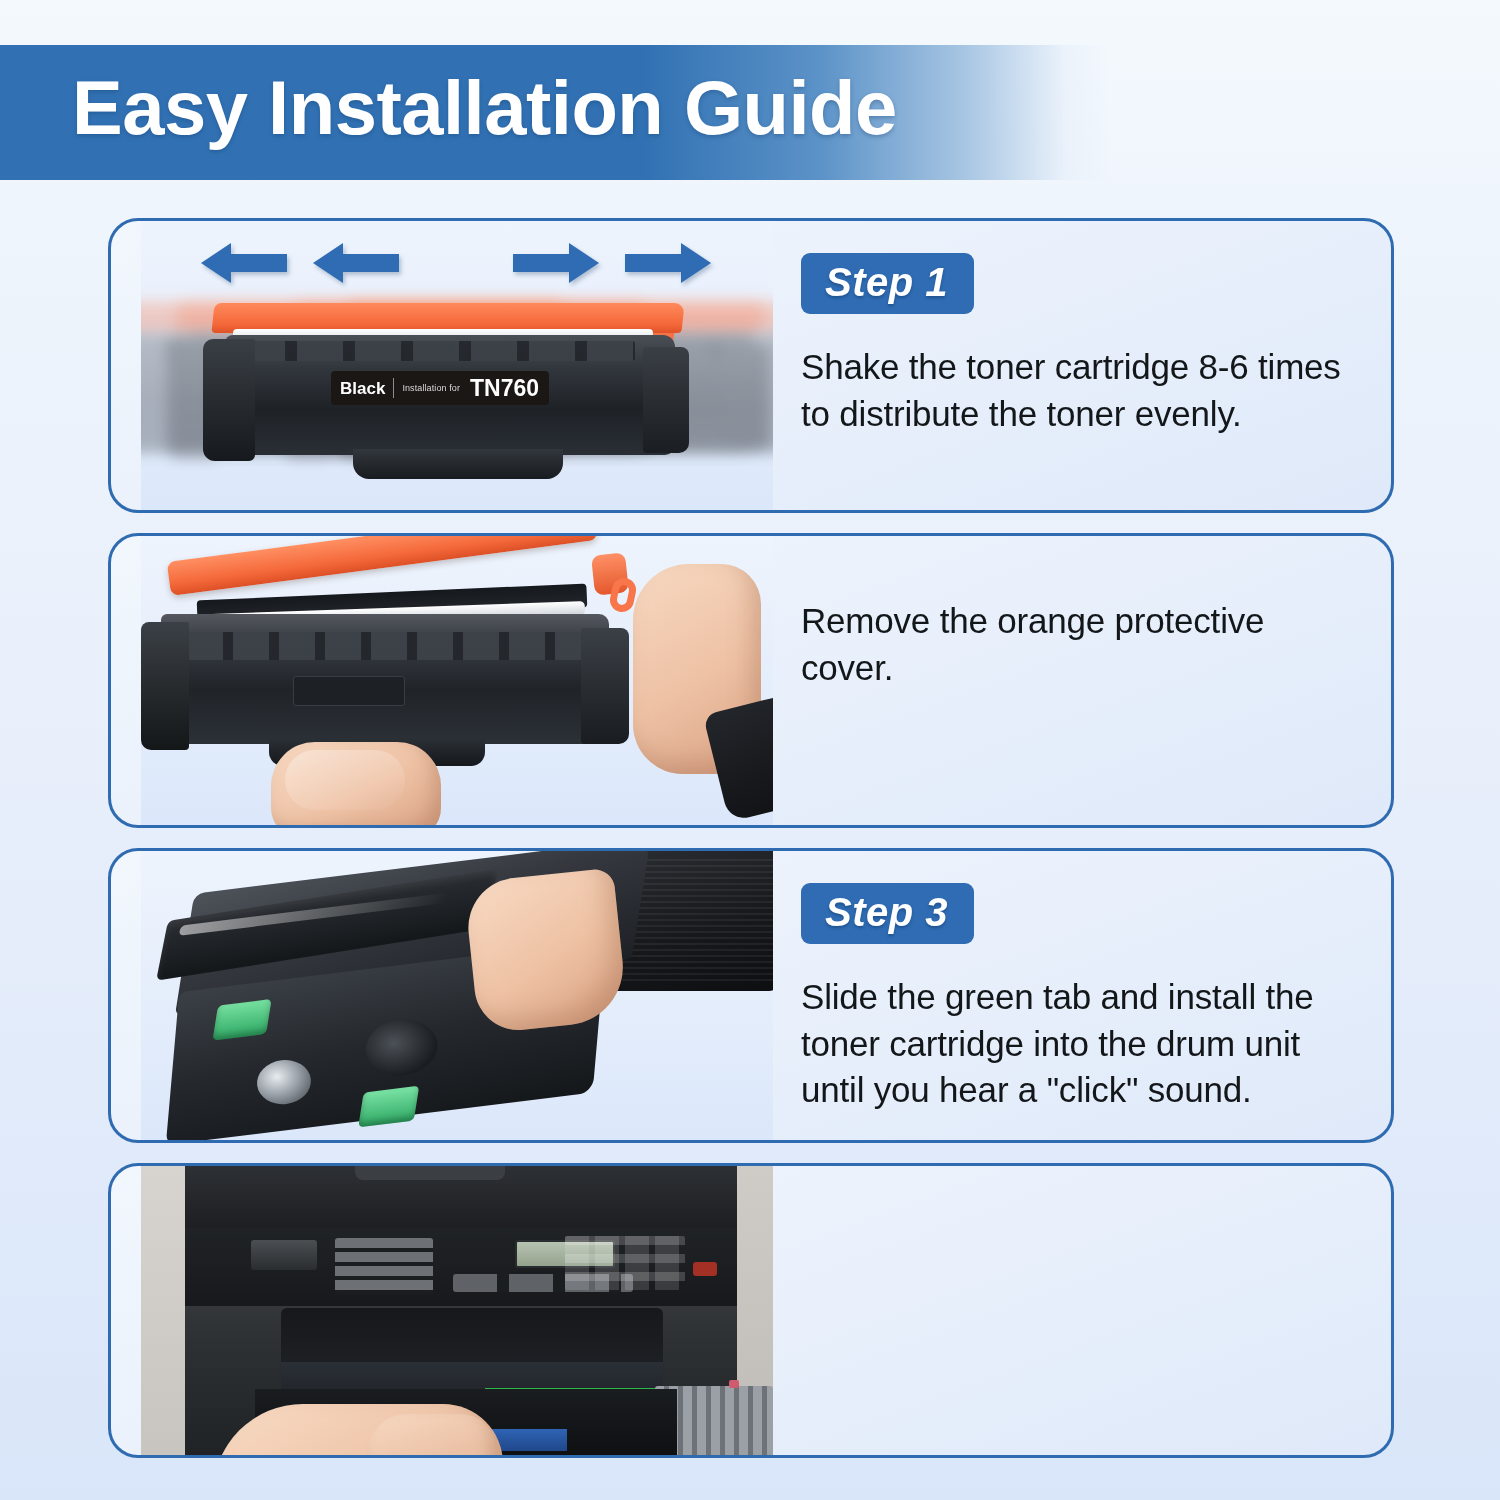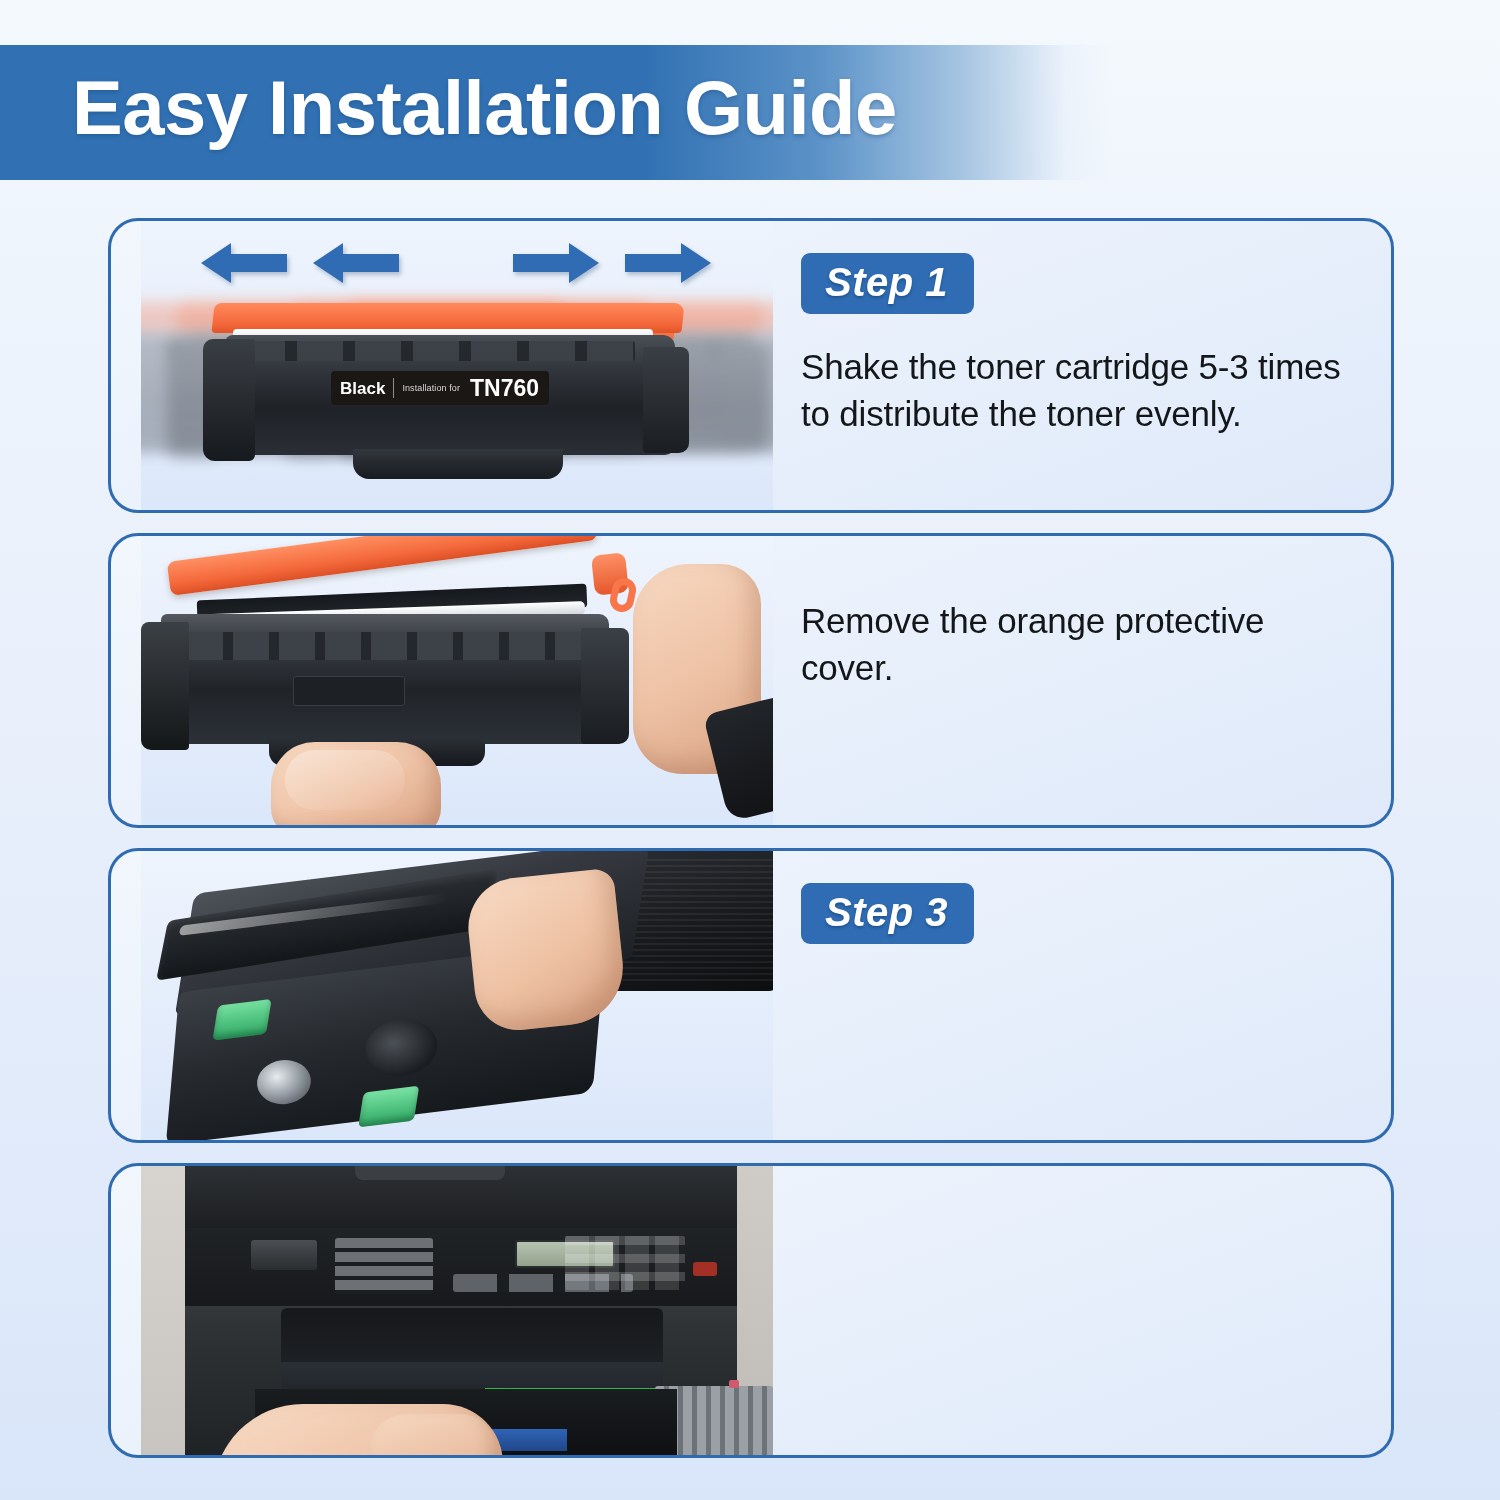--- a/index.html
+++ b/index.html
@@ -639,21 +639,21 @@
             <div class="lab-div"></div>
             <div class="lab-repl">Installation for</div>
             <div class="lab-model">TN760</div>
           </div>
         </div>
       </div>
     </div>
 
     <div class="text-col">
       <div class="step-badge">Step 1</div>
-      <div class="step-desc">Shake the toner cartridge 5-3 times to distribute the toner evenly.</div>
+      <div class="step-desc">Shake the toner cartridge 8-6 times to distribute the toner evenly.</div>
     </div>
   </div>
 
   <div class="step-card">
     <div class="photo">
       <div class="photo-frame"></div>
       <div class="s2">
         <div class="s2-hand-upper hand"></div>
         <div class="s2-sleeve"></div>
         <div class="s2-cover"></div>
@@ -690,20 +690,21 @@
           <div class="s3-wheel"></div>
           <div class="s3-tab-a"></div>
           <div class="s3-tab-b"></div>
         </div>
         <div class="s3-hand"></div>
       </div>
     </div>
 
     <div class="text-col">
       <div class="step-badge">Step 3</div>
+      <div class="step-desc">Slide the green tab and install the toner cartridge into the drum unit until you hear a "click" sound.</div>
     </div>
   </div>
 
   <div class="step-card">
     <div class="photo">
       <div class="s4">
         <div class="s4-wallL"></div>
         <div class="s4-wallR"></div>
         <div class="s4-printer">
           <div class="s4-toppanel"></div>

